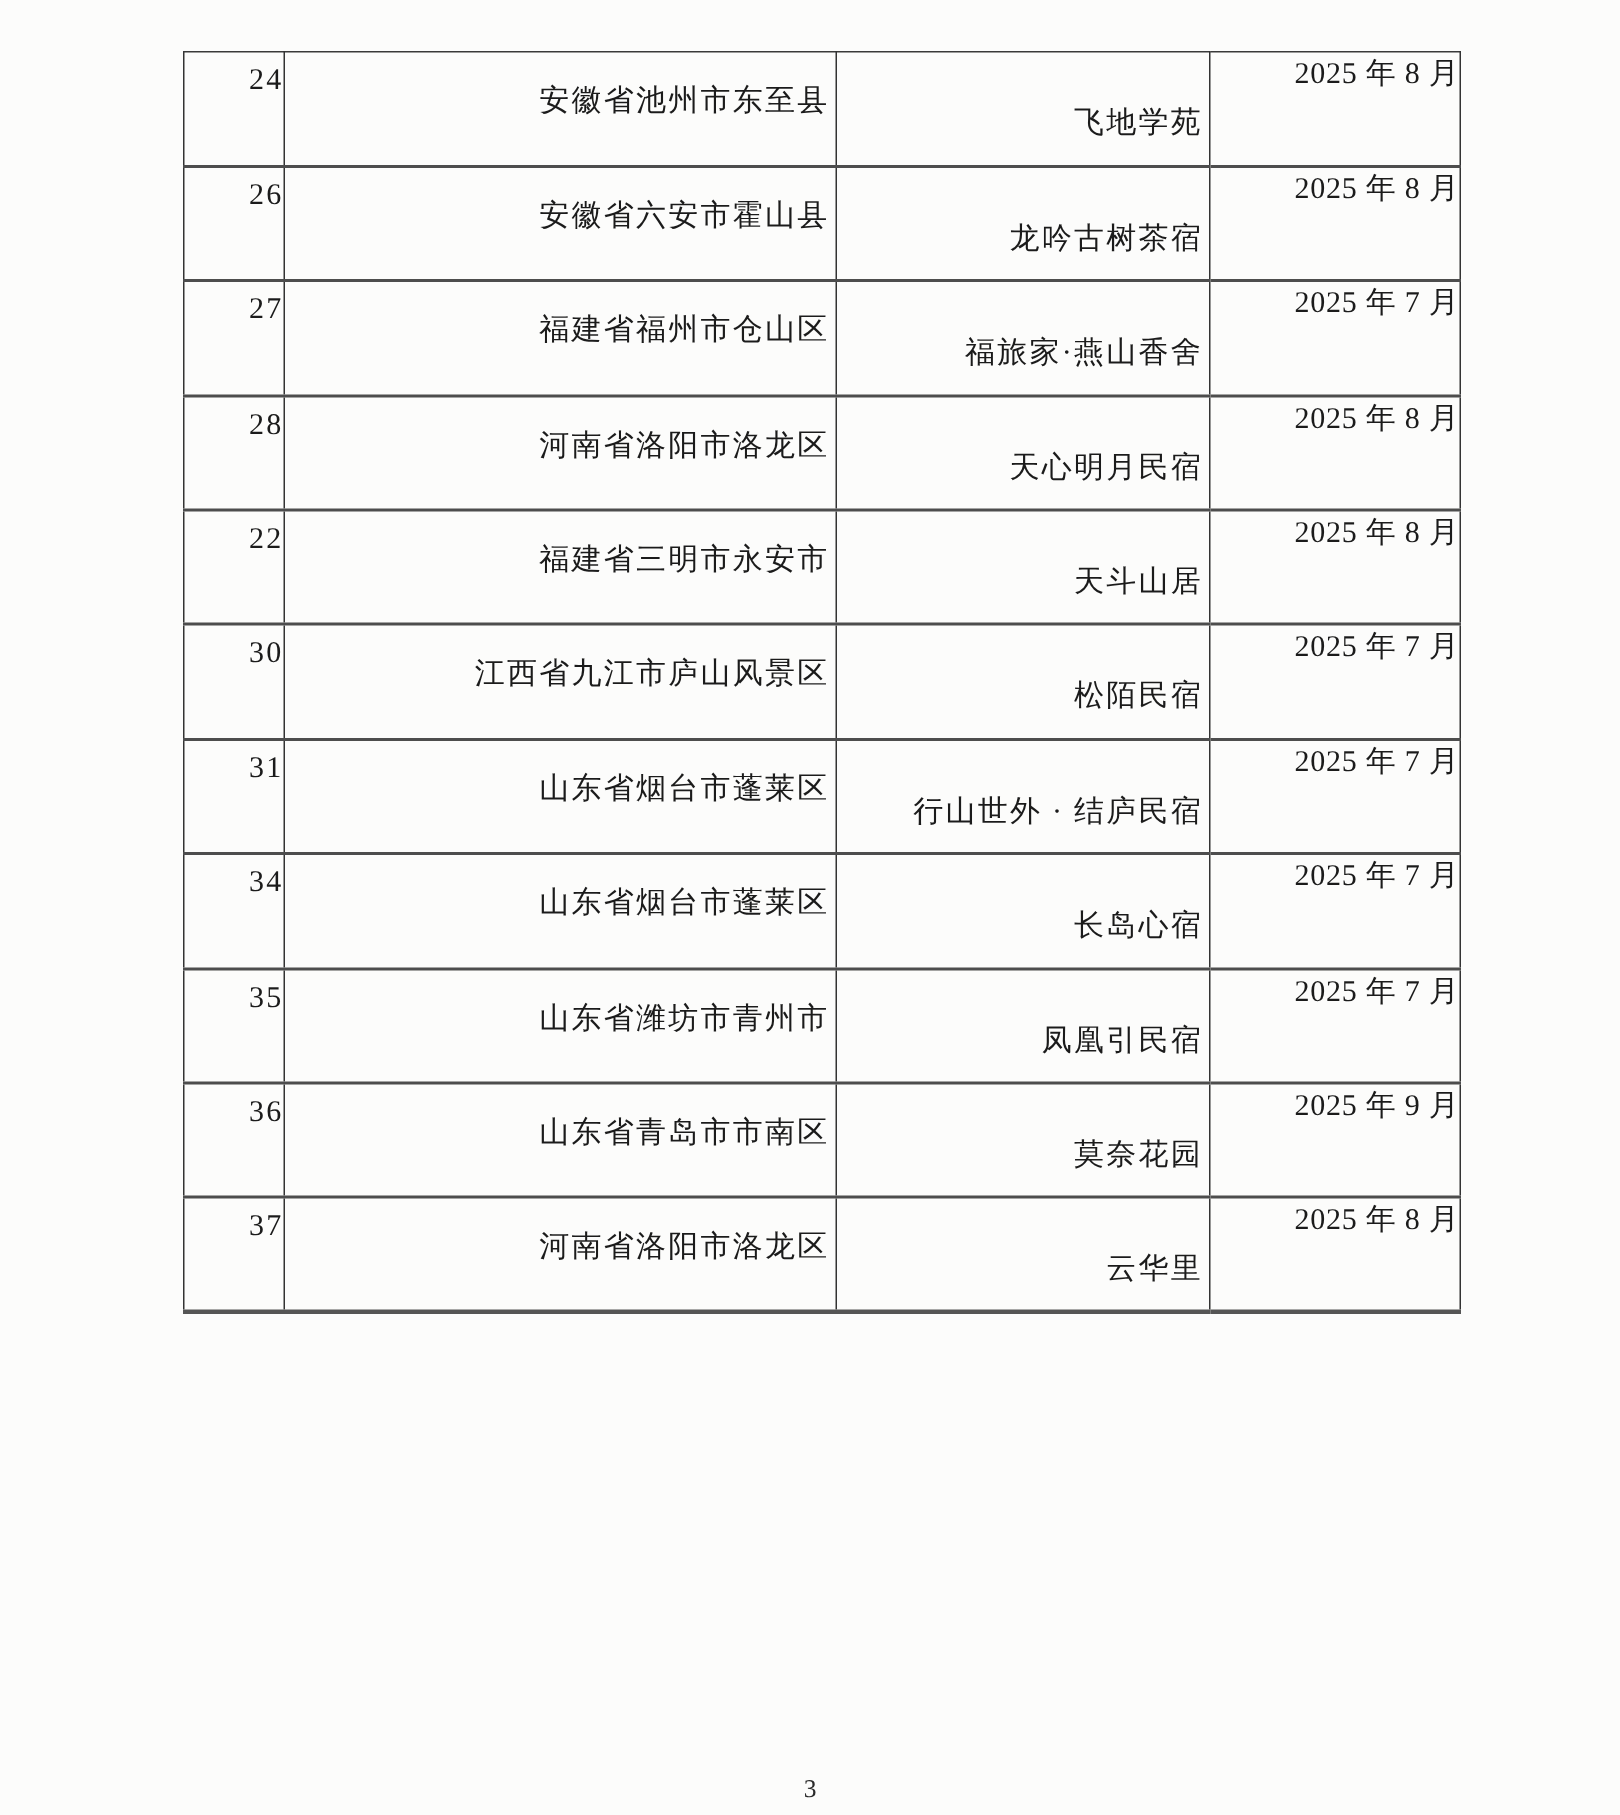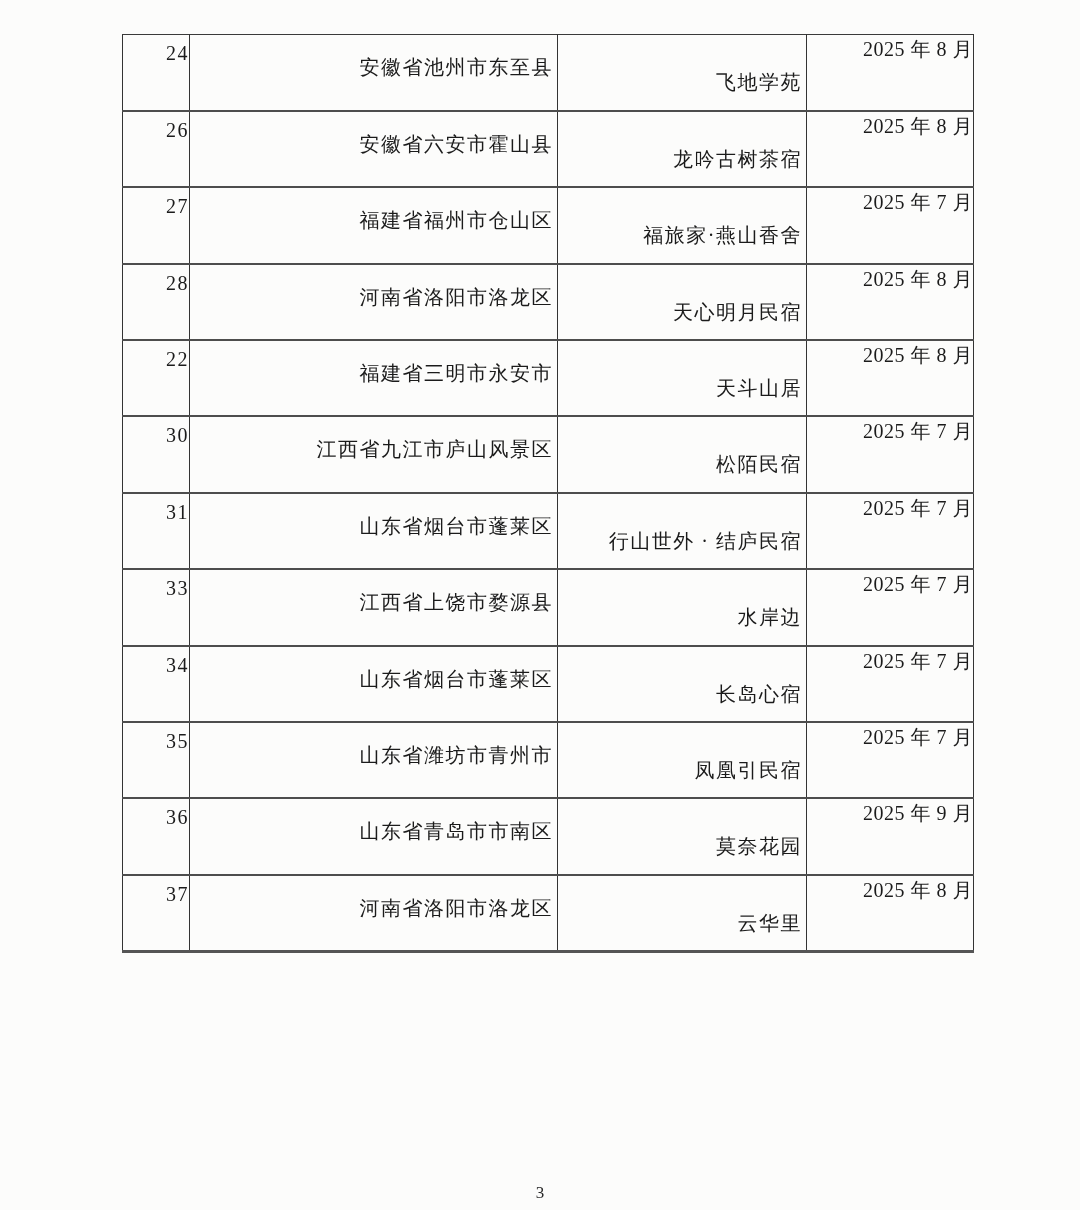--- a/index.html
+++ b/index.html
@@ -137,26 +137,20 @@
   </tr>
 
   <tr>
     <td class="col-no">31</td>
     <td class="col-loc">山东省烟台市蓬莱区</td>
     <td class="col-name">行山世外 · 结庐民宿</td>
     <td class="col-date">2025 年 7 月</td>
   </tr>
 
 
-  <tr>
-    <td class="col-no">33</td>
-    <td class="col-loc">江西省上饶市婺源县</td>
-    <td class="col-name">水岸边</td>
-    <td class="col-date">2025 年 7 月</td>
-  </tr>
 
   <tr>
     <td class="col-no">34</td>
     <td class="col-loc">山东省烟台市蓬莱区</td>
     <td class="col-name">长岛心宿</td>
     <td class="col-date">2025 年 7 月</td>
   </tr>
 
   <tr>
     <td class="col-no">35</td>

